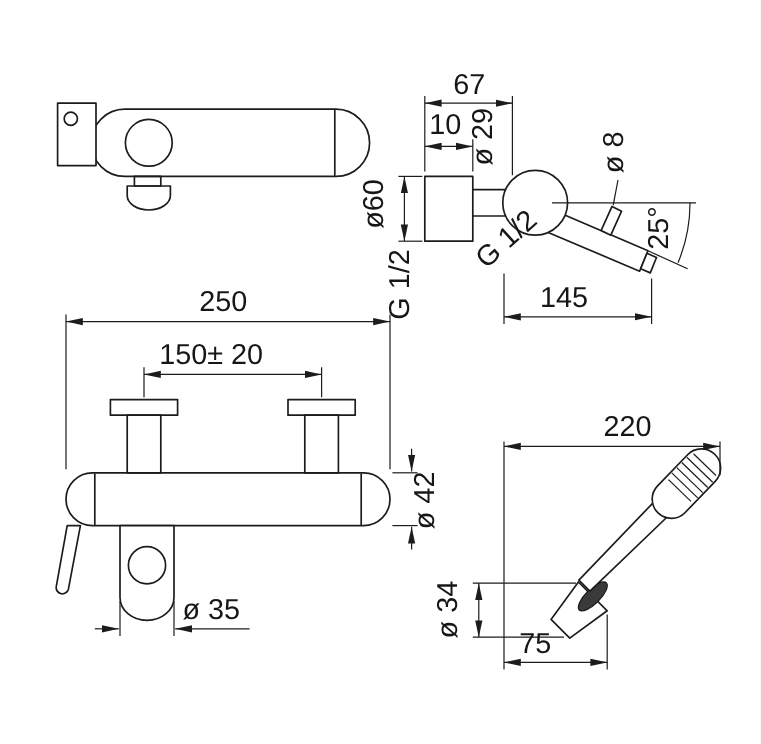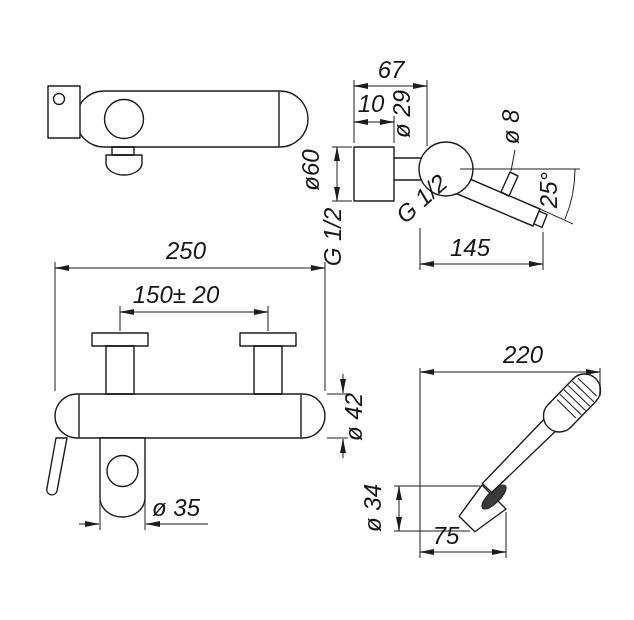--- a/index.html
+++ b/index.html
@@ -1,20 +1,19 @@
 <!DOCTYPE html>
 <html><head>
 <meta charset="utf-8">
 <style>
   html,body{margin:0;padding:0;background:#fff;}
   #canvas{
     width:634px;height:620px;background:#ffffff;position:relative;
     outline:1px solid #d9d9d9;font-family:"Liberation Sans",sans-serif;
     overflow:hidden;
-    font-style:italic;
   }
   .part  { fill:none; stroke:#1c1c1c; stroke-width:1.4; stroke-linejoin:round; stroke-linecap:round; }
   .partw { fill:#ffffff; stroke:#1c1c1c; stroke-width:1.4; stroke-linejoin:round; }
   .dimline { stroke:#1c1c1c; stroke-width:1; fill:none; }
   .thin { stroke:#1c1c1c; stroke-width:1; }
   .dark { fill:#3a3a3a; stroke:#1c1c1c; stroke-width:1; }
   text.dim{ font-family:"Liberation Sans",sans-serif; font-size:24px; fill:#161616; }
 </style>
 </head>
 <body>

